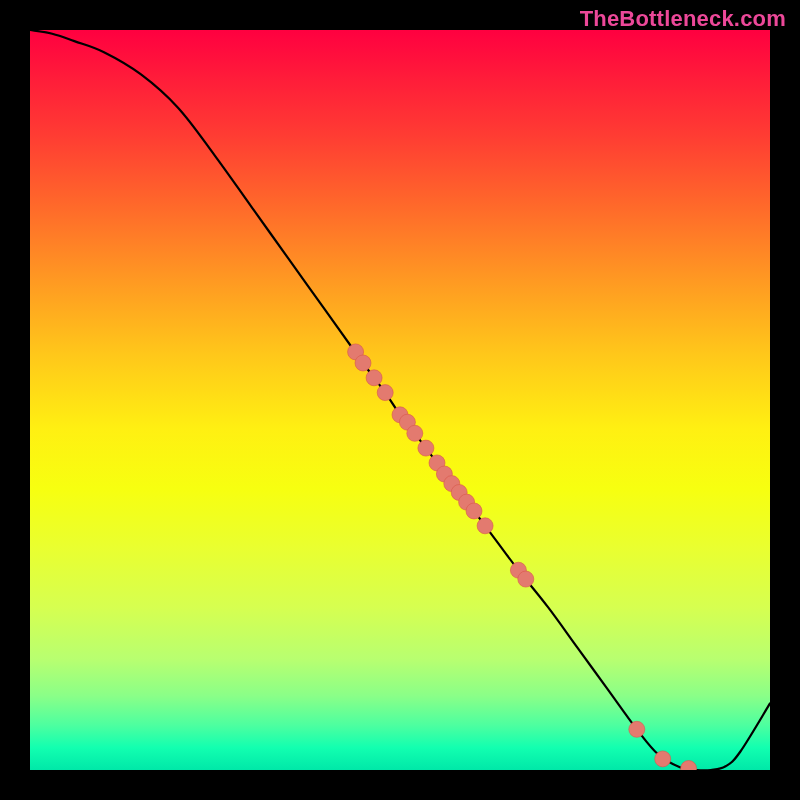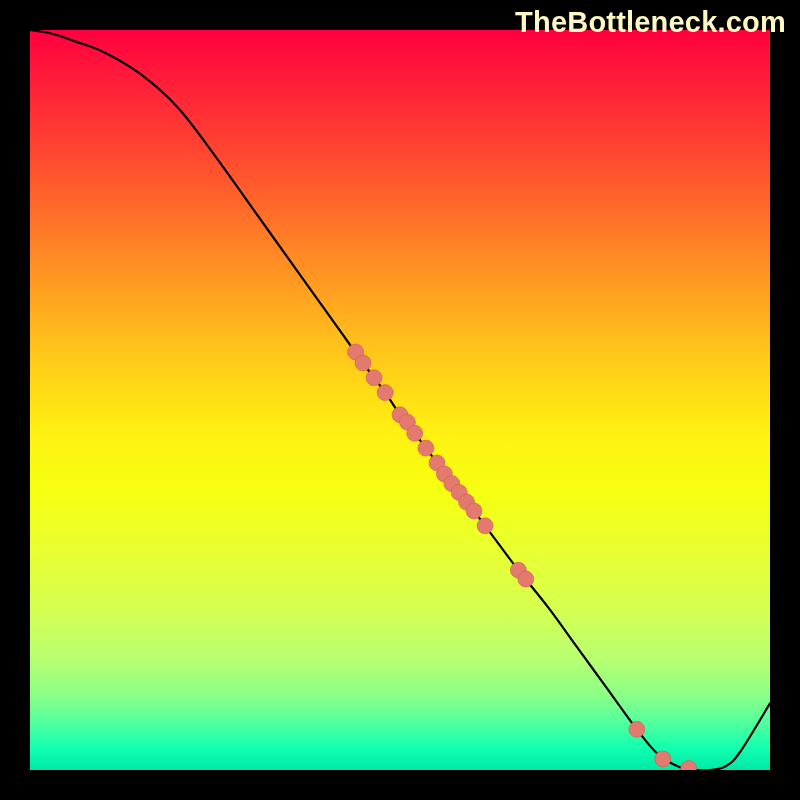--- a/index.html
+++ b/index.html
@@ -47,22 +47,22 @@
     position: absolute;
     left: 0;
     top: 0;
     width: 740px;
     height: 740px;
   }
   .watermark {
     position: absolute;
     top: 6px;
     right: 14px;
-    color: #fef9c3;
-    font-size: 29px;
+    color: #ec4899;
+    font-size: 22px;
     font-weight: 600;
     letter-spacing: 0.2px;
   }
 </style>
 </head>
 <body>
 
 <div class="frame">
   <div class="plot"></div>
   <svg class="overlay" viewBox="0 0 740 740">

